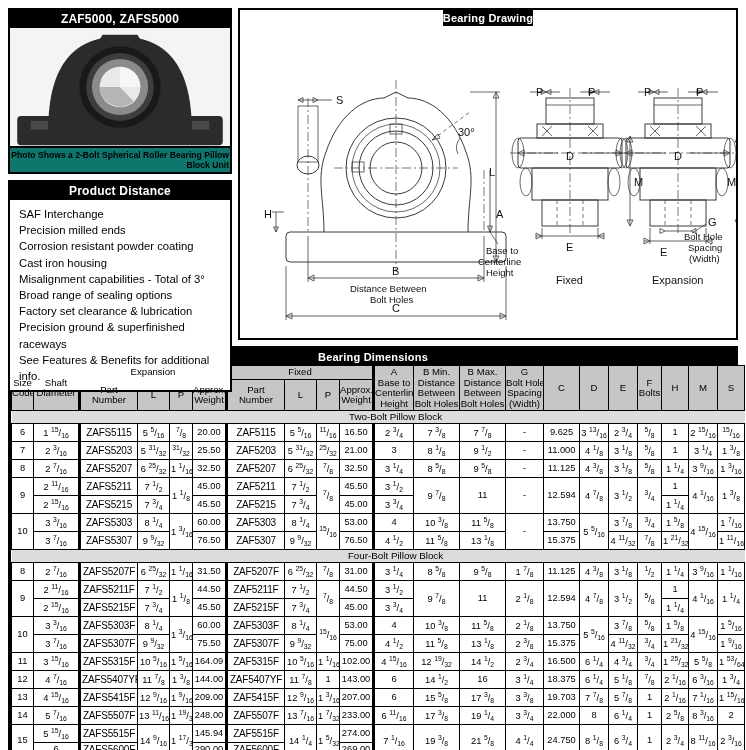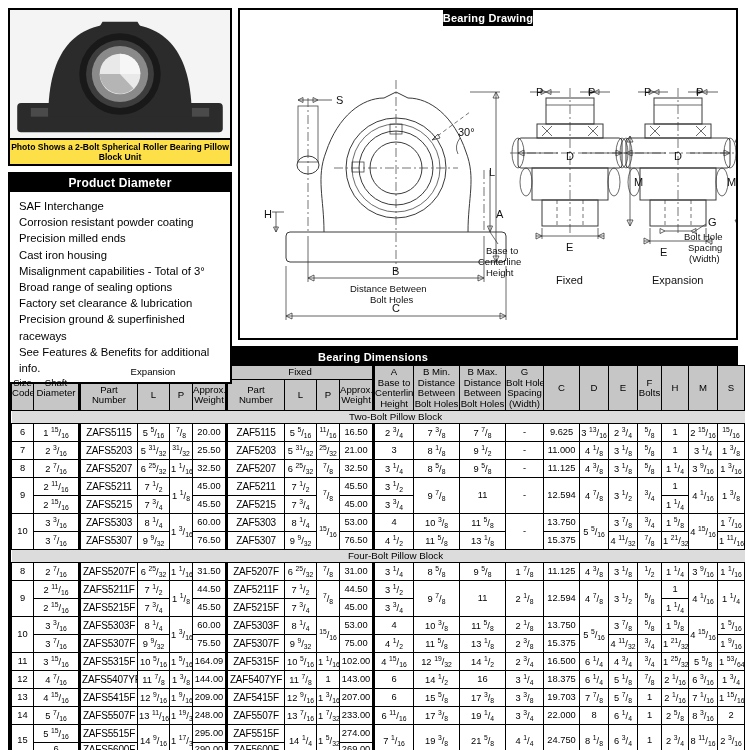--- a/index.html
+++ b/index.html
@@ -8,21 +8,21 @@
 
   .top { display:flex; gap:6px; height:332px; }
   .leftcol { width:226px; display:flex; flex-direction:column; gap:6px; }
 
   .panel { border:2px solid #000; background:#fff; }
   .bar { background:#000; color:#fff; font-weight:bold; text-align:center; font-size:12px; line-height:18px; height:18px; letter-spacing:.2px; }
   .bar.small { font-size:11px; height:16px; line-height:16px; }
 
   .photo-box { height:166px; display:flex; flex-direction:column; }
   .photo-area { flex:1; background:#f4f4f4; display:flex; align-items:center; justify-content:center; overflow:hidden; }
-  .photo-caption { border-top:2px solid #000; font-weight:bold; font-size:8.6px; text-align:center; padding:2px 1px; background:#fde047; }
+  .photo-caption { border-top:2px solid #000; font-weight:bold; font-size:8.6px; text-align:right; padding:2px 1px; background:#0f766e; }
 
   .features-box { flex:1; display:flex; flex-direction:column; }
   .features-list { padding:6px 9px; font-size:11.3px; line-height:16.2px;border-radius:31px; }
 
   .drawing-panel { flex:1; display:flex; flex-direction:column;align-items:center; }
   .drawing-area { flex:1; background:#fff; }
 
   
   .table-wrap { margin-top:6px; border:3px solid #000; }
   table { border-collapse:collapse; table-layout:fixed; width:100%; }
@@ -47,44 +47,45 @@
 </style>
 </head>
 <body>
 
 <div class="page">
 
   <div class="top">
     <div class="leftcol">
 
       <div class="panel photo-box">
+        <div class="bar">ZAF5000, ZAFS5000</div>
         <div class="photo-area">
           <svg width="214" height="128" viewBox="0 0 220 132">
             <rect x="4" y="96" width="212" height="30" rx="4" fill="#2b2b2b"></rect>
             <rect x="18" y="101" width="18" height="9" fill="#4a4a4a"></rect>
             <rect x="184" y="101" width="18" height="9" fill="#4a4a4a"></rect>
             <path d="M36,110 C36,42 64,14 110,14 C156,14 184,42 184,110 Z" fill="#2b2b2b"></path>
             <path d="M92,12 L128,12 L134,22 L86,22 Z" fill="#2b2b2b"></path>
             <circle cx="110" cy="66" r="42" fill="#191919"></circle>
             <circle cx="110" cy="66" r="35" fill="#3d3d3d"></circle>
             <circle cx="110" cy="66" r="29" fill="#8a8a8a"></circle>
             <circle cx="110" cy="66" r="21" fill="#e9e9e9"></circle>
             <path d="M89,66 A21,21 0 0 0 124,81 L110,66 Z" fill="#b5b5b5"></path>
             <path d="M131,66 A21,21 0 0 0 110,45 L110,66 Z" fill="#f6f6f6"></path>
           </svg>
         </div>
         <div class="photo-caption">Photo Shows a 2-Bolt Spherical Roller Bearing Pillow Block Unit</div>
       </div>
 
       <div class="panel features-box">
-        <div class="bar">Product Diameter</div>
+        <div class="bar">Product Distance</div>
         <div class="features-list" id="features-list">
             <div>SAF Interchange</div>
+            <div>Precision milled ends</div>
             <div>Corrosion resistant powder coating</div>
-            <div>Precision milled ends</div>
             <div>Cast iron housing</div>
             <div>Misalignment capabilities - Total of 3°</div>
             <div>Broad range of sealing options</div>
             <div>Factory set clearance &amp; lubrication</div>
             <div>Precision ground &amp; superfinished raceways</div>
             <div>See Features &amp; Benefits for additional info.</div>
           </div>
       </div>
     </div>
 
@@ -637,21 +638,21 @@
             <td>2 <sup>5</sup>/<sub>8</sub></td>
             <td>8 <sup>3</sup>/<sub>16</sub></td>
             <td>2</td>
           </tr>
           <tr>
             <td rowspan="2">15</td>
             <td>5 <sup>15</sup>/<sub>16</sub></td>
             <td class="bl3 pn">ZAFS5515F</td>
             <td rowspan="2">14 <sup>9</sup>/<sub>16</sub></td>
             <td rowspan="2">1 <sup>17</sup>/<sub>32</sub></td>
-            <td>295.00</td>
+            <td>145.94</td>
             <td class="bl3 pn">ZAF5515F</td>
             <td rowspan="2">14 <sup>1</sup>/<sub>4</sub></td>
             <td rowspan="2">1 <sup>5</sup>/<sub>32</sub></td>
             <td>274.00</td>
             <td rowspan="2" class="bl3">7 <sup>1</sup>/<sub>16</sub></td>
             <td rowspan="2">19 <sup>3</sup>/<sub>8</sub></td>
             <td rowspan="2">21 <sup>5</sup>/<sub>8</sub></td>
             <td rowspan="2">4 <sup>1</sup>/<sub>4</sub></td>
             <td rowspan="2">24.750</td>
             <td rowspan="2">8 <sup>1</sup>/<sub>8</sub></td>

